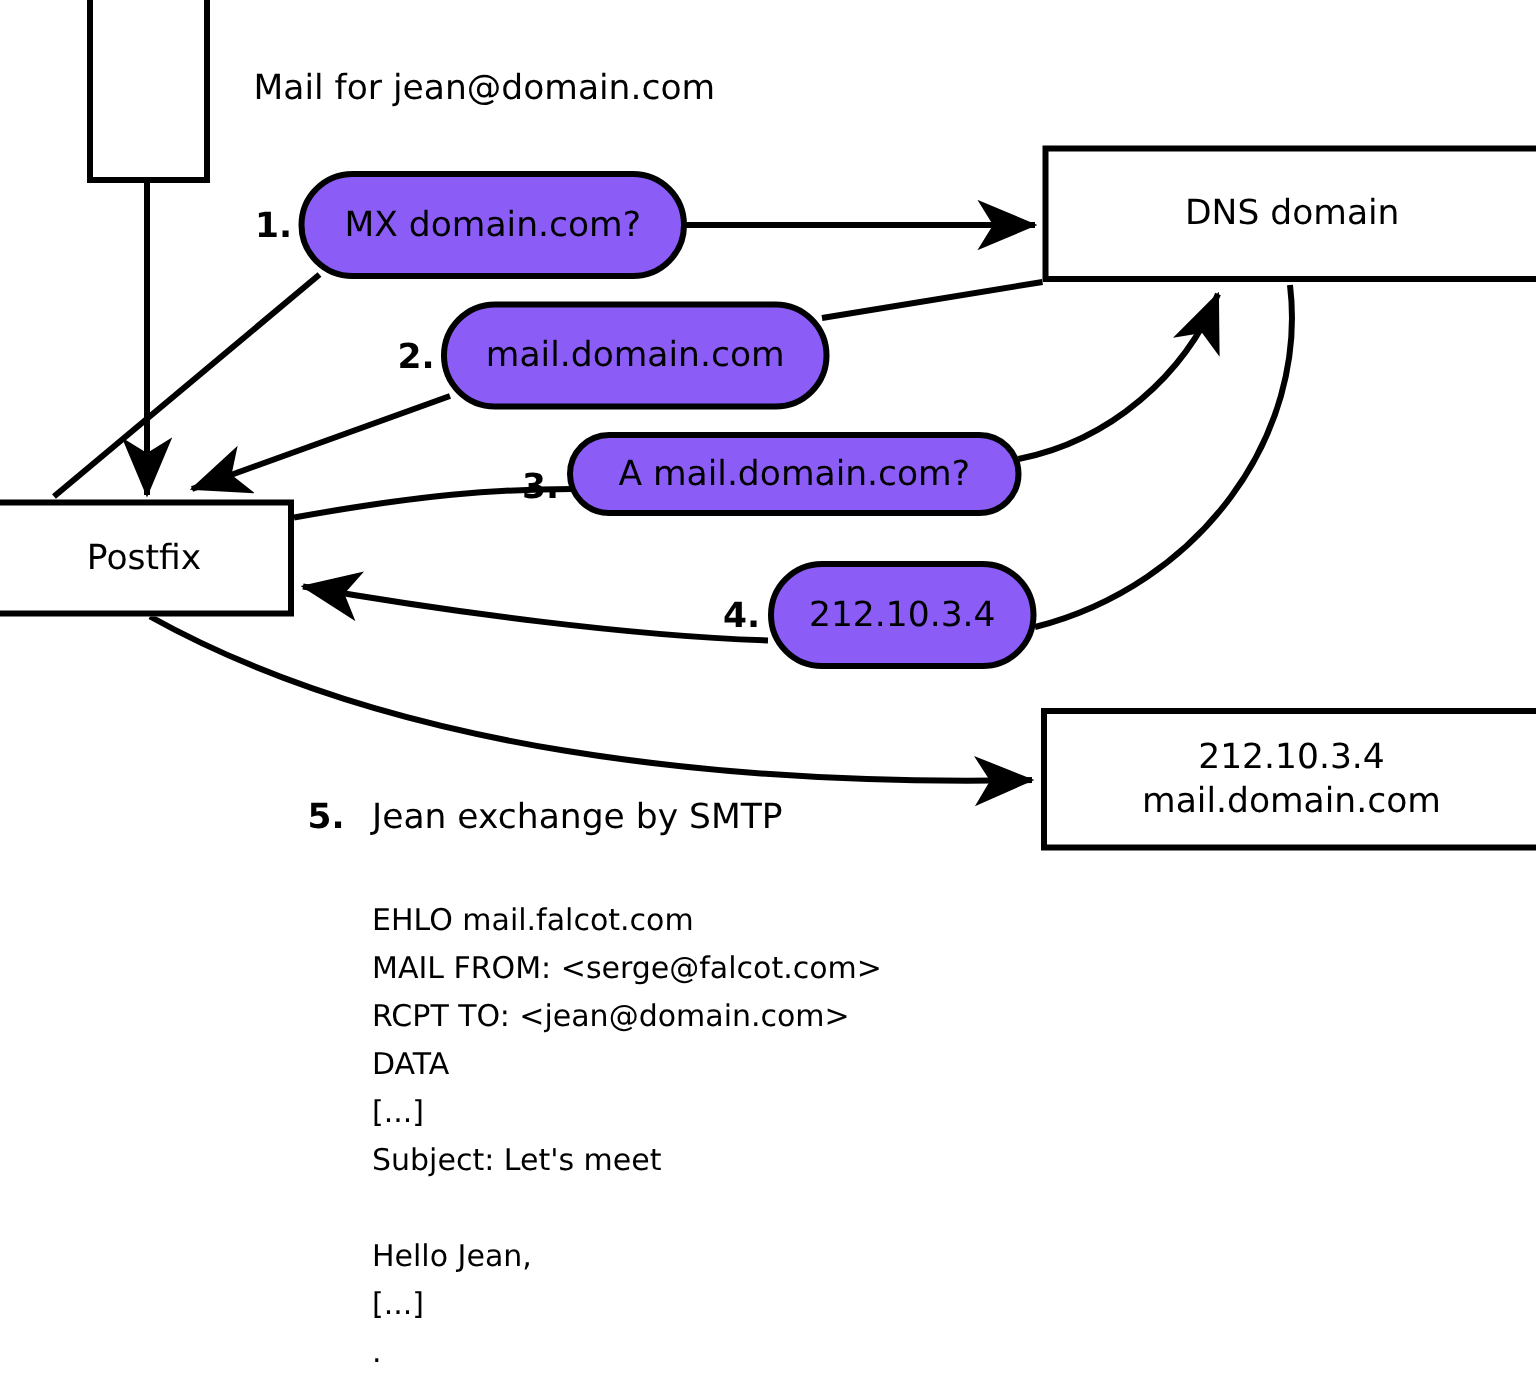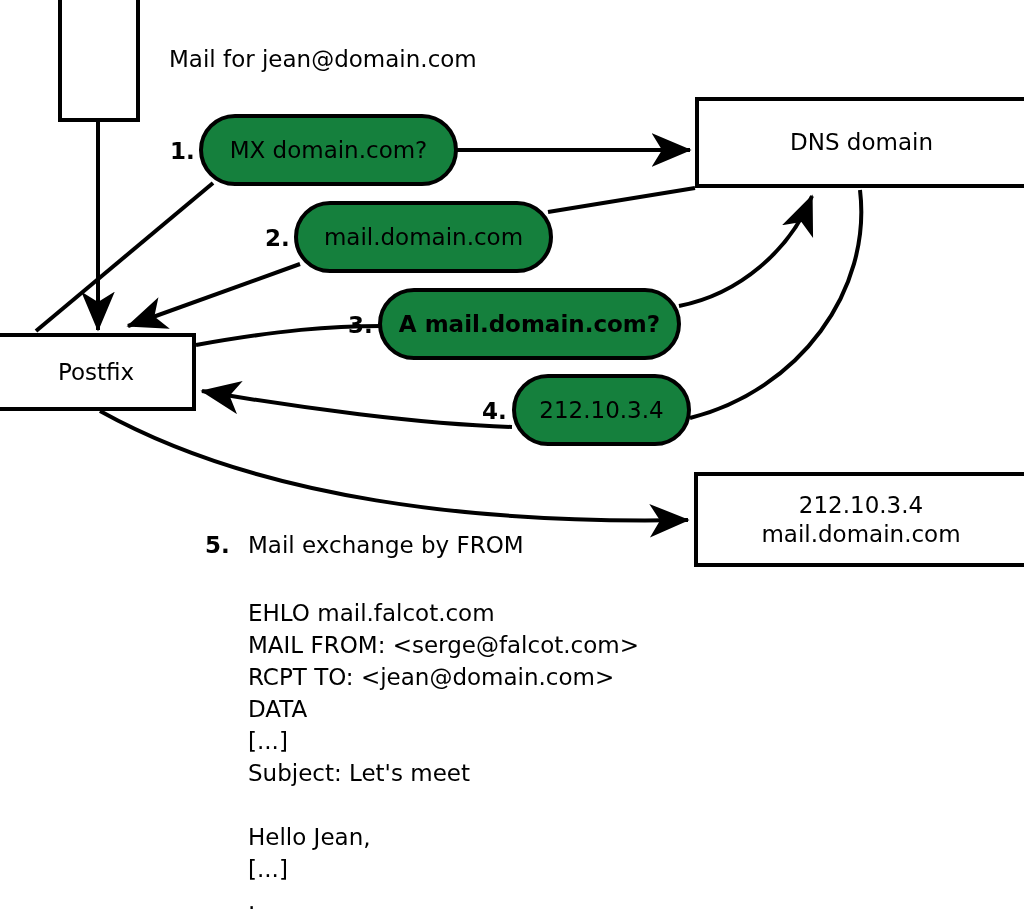--- a/index.html
+++ b/index.html
@@ -66,33 +66,33 @@
     top: 472px;
     width: 334px;
     height: 95px;
   }
 
   
   .pill {
     position: absolute;
     box-sizing: border-box;
     border: 4px solid #000000;
-    background: #15803d;
+    background: #8b5cf6;
     border-radius: 40px;
     display: flex;
     align-items: center;
     justify-content: center;
     text-align: center;
     font-size: 23px;
     z-index: 4;
     white-space: nowrap;
   }
   #pill-1 { left: 199px; top: 114px; width: 259px; height: 72px; }
   #pill-2 { left: 294px; top: 201px; width: 259px; height: 72px; }
-  #pill-3 { left: 378px; top: 288px; width: 303px; height: 72px; font-weight: bold; }
+  #pill-3 { left: 378px; top: 288px; width: 303px; height: 56px; }
   #pill-4 { left: 512px; top: 374px; width: 179px; height: 72px; }
 
   
   .step-num {
     position: absolute;
     font-size: 23px;
     font-weight: bold;
     z-index: 5;
     white-space: nowrap;
   }
@@ -110,21 +110,21 @@
     white-space: nowrap;
   }
   #caption-mailfor { left: 169px; top: 46px; text-align: right; }
   #caption-step5 { left: 248px; top: 532px; }
 
   
   #smtp-transcript {
     position: absolute;
     left: 248px;
     top: 597px;
-    font-size: 23px;
+    font-size: 20px;
     line-height: 32px;
     z-index: 5;
     white-space: pre;
     z-index: 5;
   }
   #smtp-transcript .tline { display: block; height: 32px; }
   #smtp-transcript .tline.blank { height: 32px; }
 </style>
 </head>
 <body>
@@ -187,17 +187,17 @@
     <span>212.10.3.4</span>
   </div>
 
   <div class="step-num" id="step-num-1">1.</div>
   <div class="step-num" id="step-num-2">2.</div>
   <div class="step-num" id="step-num-3">3.</div>
   <div class="step-num" id="step-num-4">4.</div>
   <div class="step-num" id="step-num-5">5.</div>
 
   <div class="caption" id="caption-mailfor">Mail for jean@domain.com</div>
-  <div class="caption" id="caption-step5">Mail exchange by FROM</div>
+  <div class="caption" id="caption-step5">Jean exchange by SMTP</div>
 
   <div id="smtp-transcript"><span class="tline">EHLO mail.falcot.com</span><span class="tline">MAIL FROM: &lt;serge@falcot.com&gt;</span><span class="tline">RCPT TO: &lt;jean@domain.com&gt;</span><span class="tline">DATA</span><span class="tline">[...]</span><span class="tline">Subject: Let's meet</span><span class="tline blank">&nbsp;</span><span class="tline">Hello Jean,</span><span class="tline">[...]</span><span class="tline">.</span></div>
 
 </div>
 
 </body></html>

